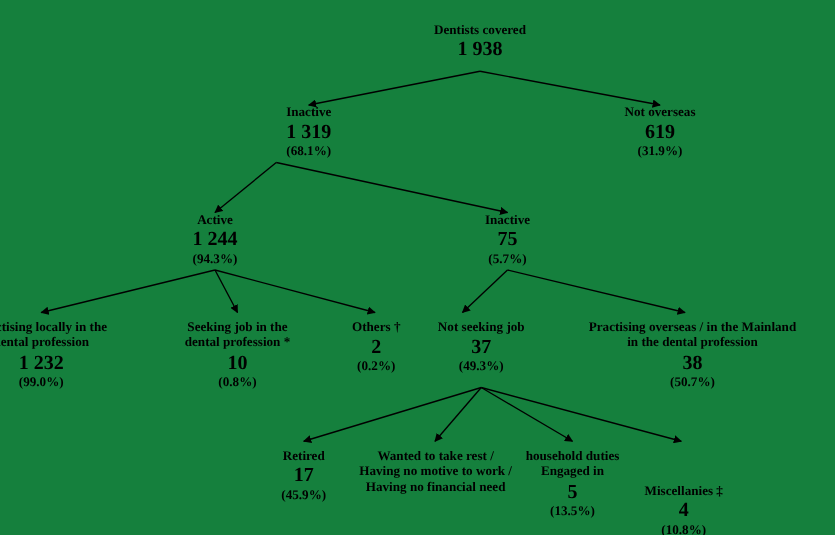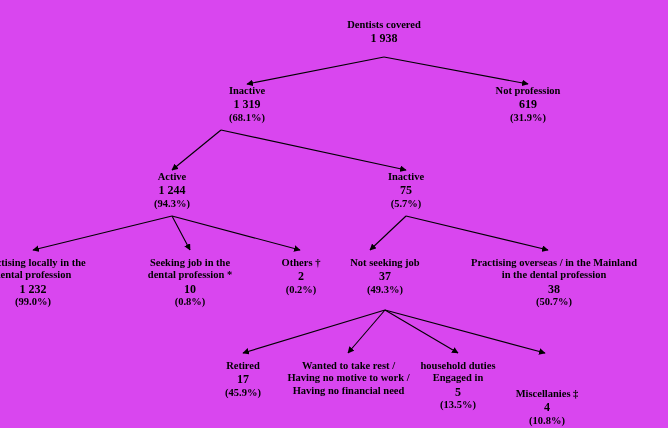--- a/index.html
+++ b/index.html
@@ -4,21 +4,21 @@
 <style>
   html, body {
     margin: 0;
     padding: 0;
     background: #ffffff;
   }
   #canvas {
     position: relative;
     width: 668px;
     height: 428px;
-    background: #d946ef;
+    background: #15803d;
     font-family: "Liberation Serif", "DejaVu Serif", serif;
     overflow: hidden;
   }
   #edges {
     position: absolute;
     left: 0;
     top: 0;
     width: 668px;
     height: 428px;
     pointer-events: none;
@@ -28,21 +28,21 @@
     text-align: center;
     font-weight: bold;
     color: #000000;
     line-height: 1.18;
     white-space: nowrap;
   }
   .node .ln {
     display: block;
   }
   .n-title { font-size: 10.5px; }
-  .n-num   { font-size: 12px; }
+  .n-num   { font-size: 16px; }
   .n-pct   { font-size: 10.5px; }
 </style>
 </head>
 <body>
 
 <div id="canvas">
 
   <svg id="edges" viewBox="0 0 668 428" xmlns="http://www.w3.org/2000/svg">
     <defs>
       <marker id="ah" viewBox="0 0 10 10" refX="9" refY="5" markerWidth="6" markerHeight="6" orient="auto-start-reverse">
@@ -76,21 +76,21 @@
     <span class="ln n-num">1 938</span>
   </div>
 
   <div class="node" style="left:167px; top:85px; width:160px;">
     <span class="ln n-title">Inactive</span>
     <span class="ln n-num">1 319</span>
     <span class="ln n-pct">(68.1%)</span>
   </div>
 
   <div class="node" style="left:448px; top:85px; width:160px;">
-    <span class="ln n-title">Not profession</span>
+    <span class="ln n-title">Not overseas</span>
     <span class="ln n-num">619</span>
     <span class="ln n-pct">(31.9%)</span>
   </div>
 
   <div class="node" style="left:92px; top:171px; width:160px;">
     <span class="ln n-title">Active</span>
     <span class="ln n-num">1 244</span>
     <span class="ln n-pct">(94.3%)</span>
   </div>
 

